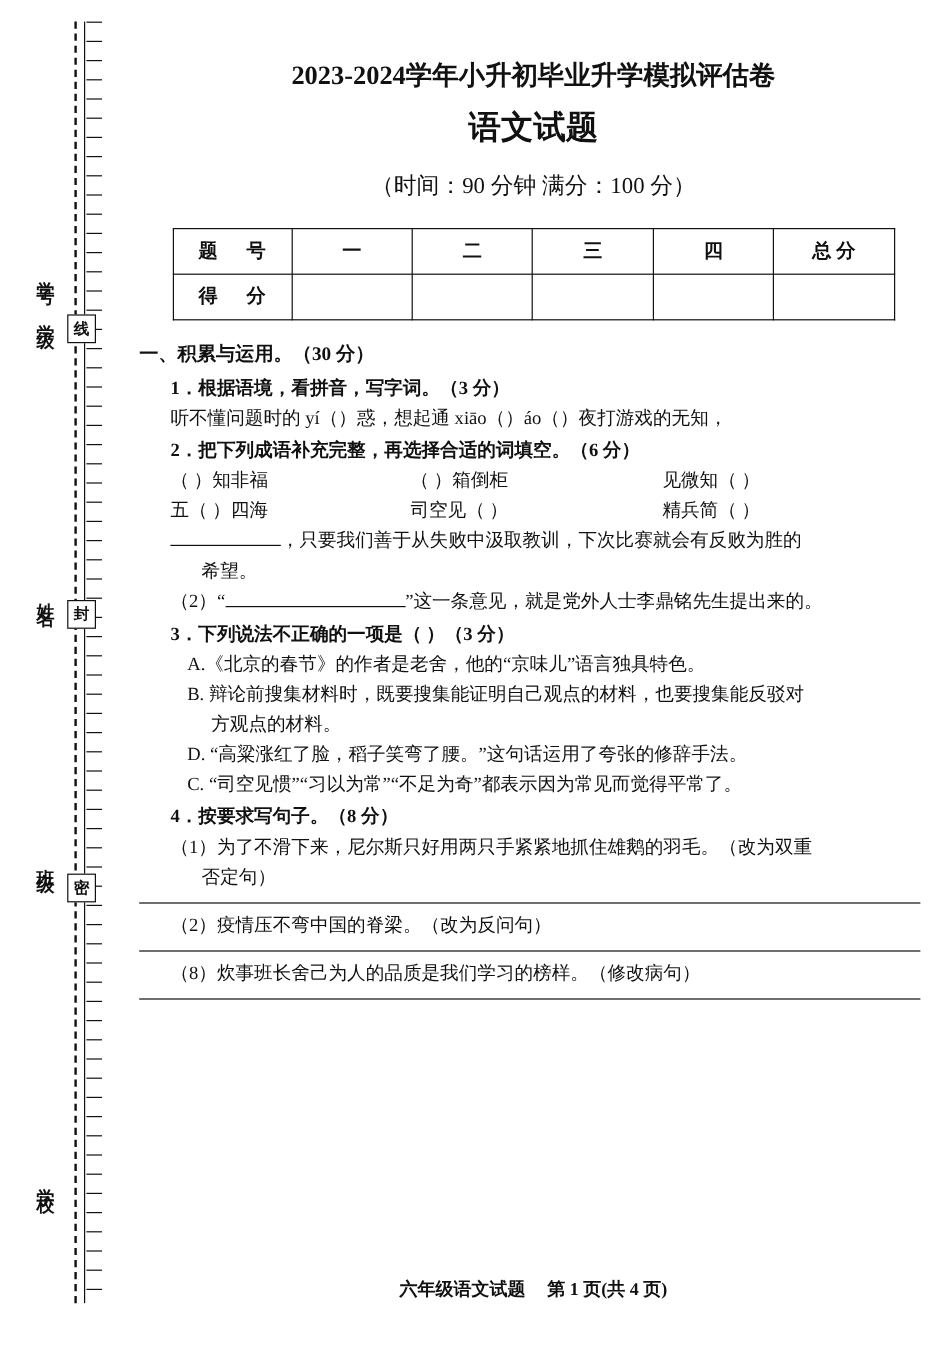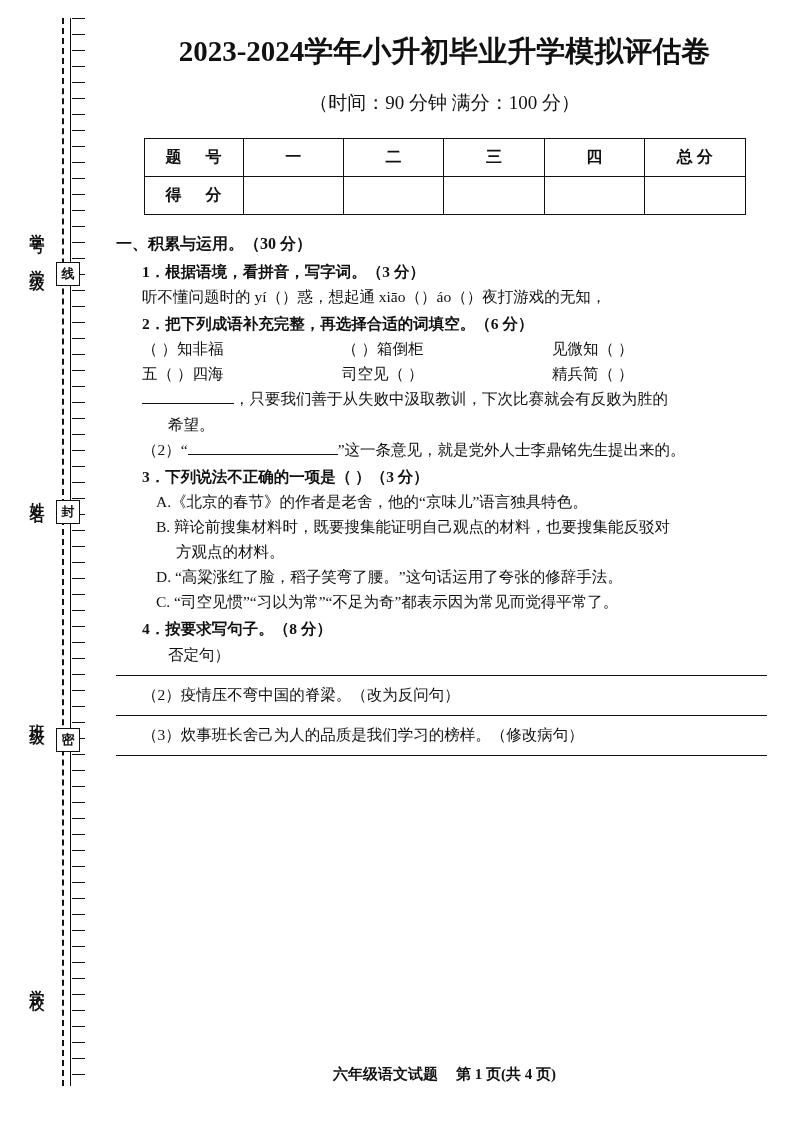--- a/index.html
+++ b/index.html
@@ -71,23 +71,23 @@
     font-weight: bold;
   }
 
   
   .page {
     position: absolute;
     left: 96px; top: 0;
     width: 697px; height: 1122px;
   }
   .title1 {
-    margin-top: 32px;
-    text-align: center;
-    font-size: 29px;
+    margin-top: 48px;
+    text-align: center;
+    font-size: 22px;
     font-weight: bold;
     letter-spacing: 0px;
     font-family: "Liberation Serif", "DejaVu Serif", serif;
   }
   .title2 {
     margin-top: 10px;
     text-align: center;
     font-size: 27px;
     font-weight: bold;
   }
@@ -244,20 +244,21 @@
   <div class="vlabel" style="top:978px;">学  校</div>
 
   <div class="seal" style="top:262px;">线</div>
   <div class="seal" style="top:500px;">封</div>
   <div class="seal" style="top:728px;">密</div>
 </div>
 
 <div class="page">
 
   <div class="title1">2023-2024学年小升初毕业升学模拟评估卷</div>
+  <div class="title2">语文试题</div>
   <div class="subtitle">（时间：90 分钟    满分：100 分）</div>
 
   <table class="score">
     <tbody>
         <tr>
       <td class="hd">题  号</td>
       <td>一</td>
       <td>二</td>
       <td>三</td>
       <td>四</td>
@@ -299,25 +300,26 @@
     </div>
 
     <div class="q ind1">3．下列说法不正确的一项是（    ）（3 分）</div>
     <div class="p opt">A.《北京的春节》的作者是老舍，他的“京味儿”语言独具特色。</div>
     <div class="p opt">B. 辩论前搜集材料时，既要搜集能证明自己观点的材料，也要搜集能反驳对</div>
     <div class="p opt2">方观点的材料。</div>
     <div class="p opt">D. “高粱涨红了脸，稻子笑弯了腰。”这句话运用了夸张的修辞手法。</div>
     <div class="p opt">C. “司空见惯”“习以为常”“不足为奇”都表示因为常见而觉得平常了。</div>
 
     <div class="q ind1">4．按要求写句子。（8 分）</div>
+    <div class="p ind1">（1）为了不滑下来，尼尔斯只好用两只手紧紧地抓住雄鹅的羽毛。（改为双重</div>
     <div class="p ind2">否定句）</div>
     <div class="ruleline"></div>
     <div class="p ind1">（2）疫情压不弯中国的脊梁。（改为反问句）</div>
     <div class="ruleline"></div>
-    <div class="p ind1">（3）炊事班长舍己为人的品质是我们学习的榜样。（修改病句）</div>
+    <div class="p ind1">（8）炊事班长舍己为人的品质是我们学习的榜样。（修改病句）</div>
     <div class="ruleline"></div>
 
   </div>
 
   <div class="footer">
     <span>六年级语文试题</span><span class="pg">第 1 页(共 4 页)</span>
   </div>
 </div>
 
 </body></html>

